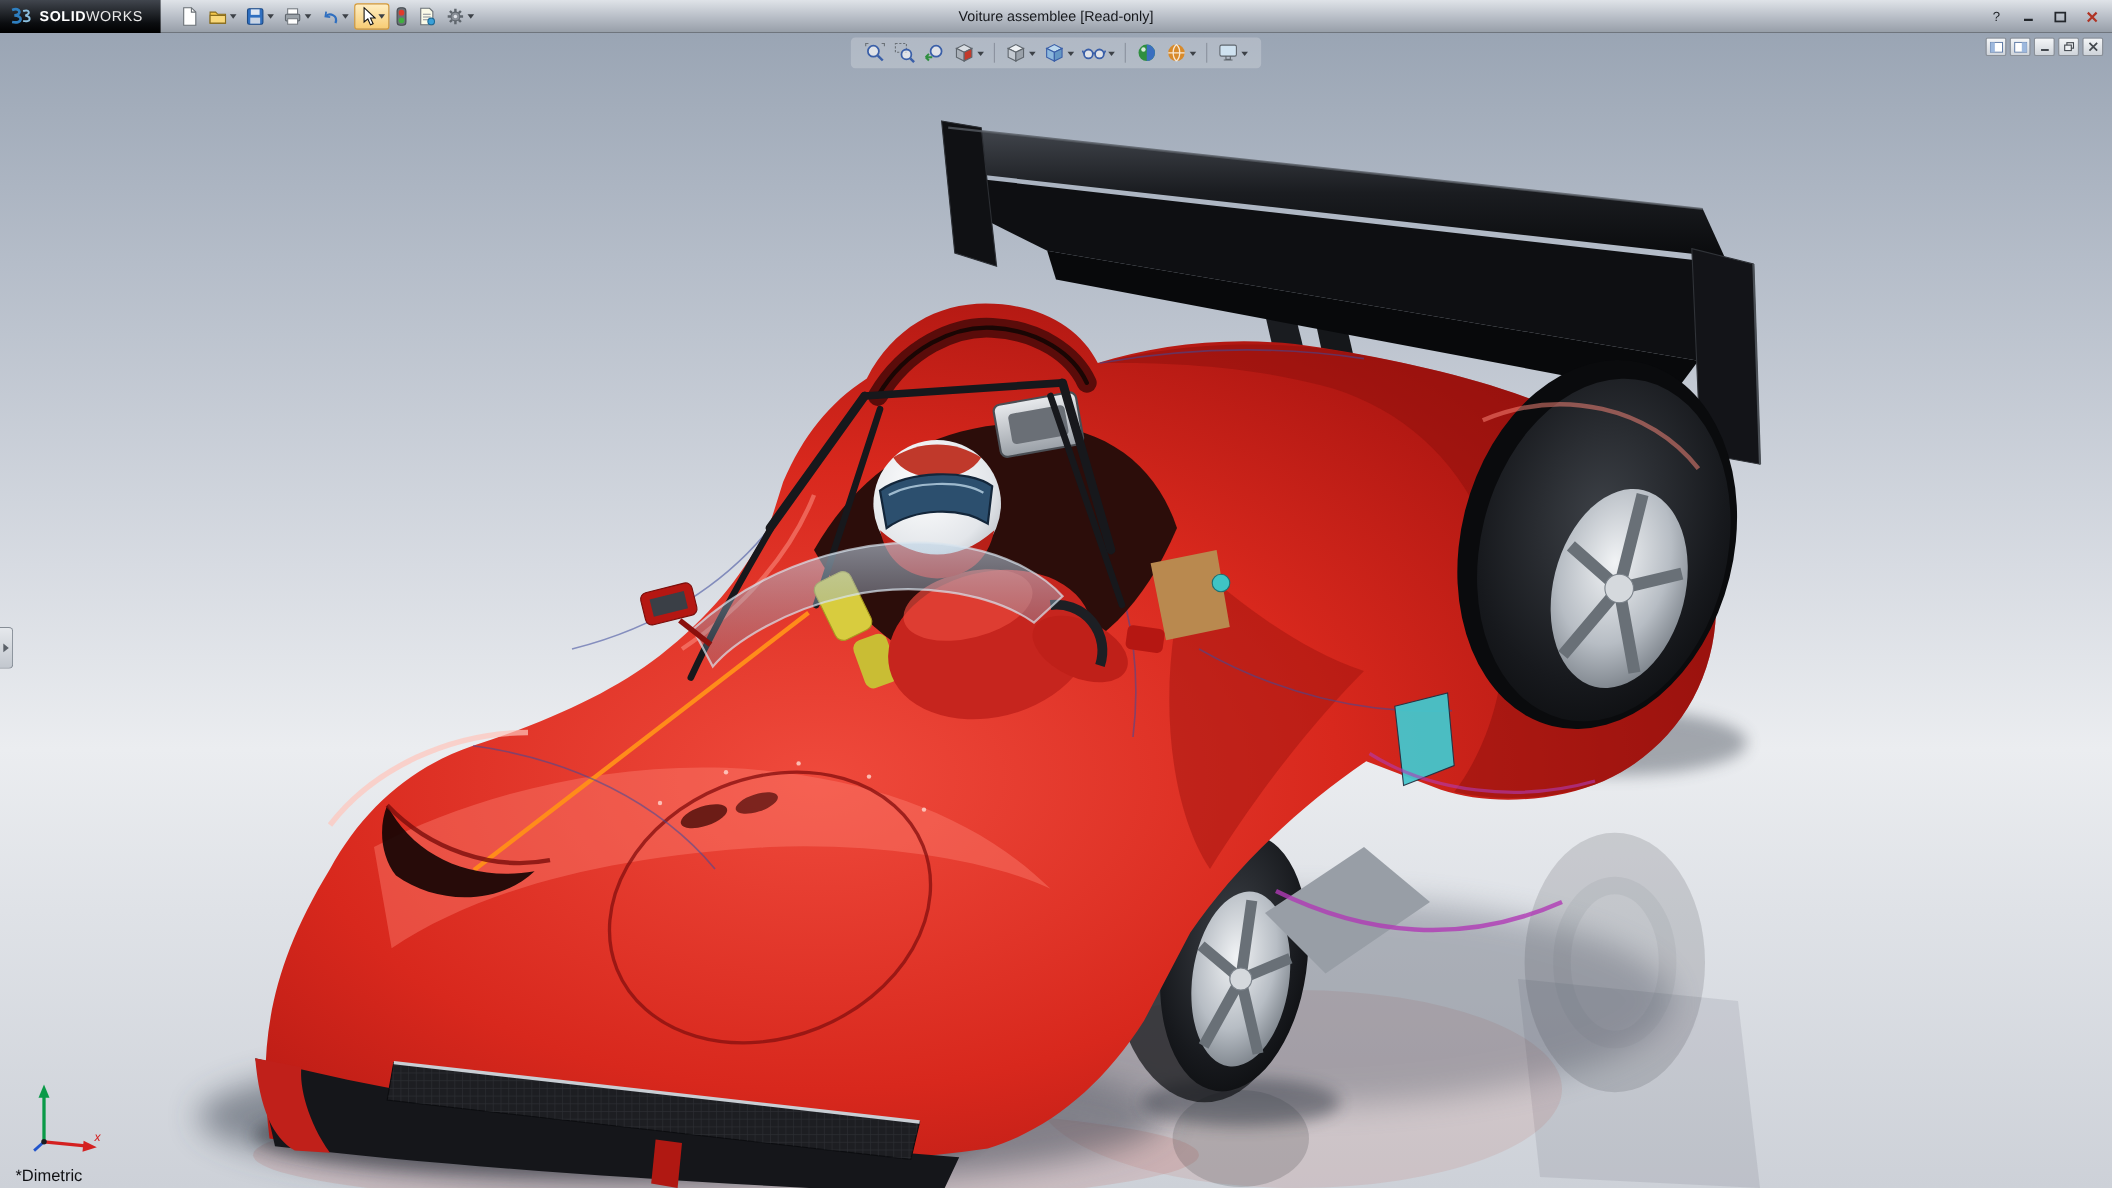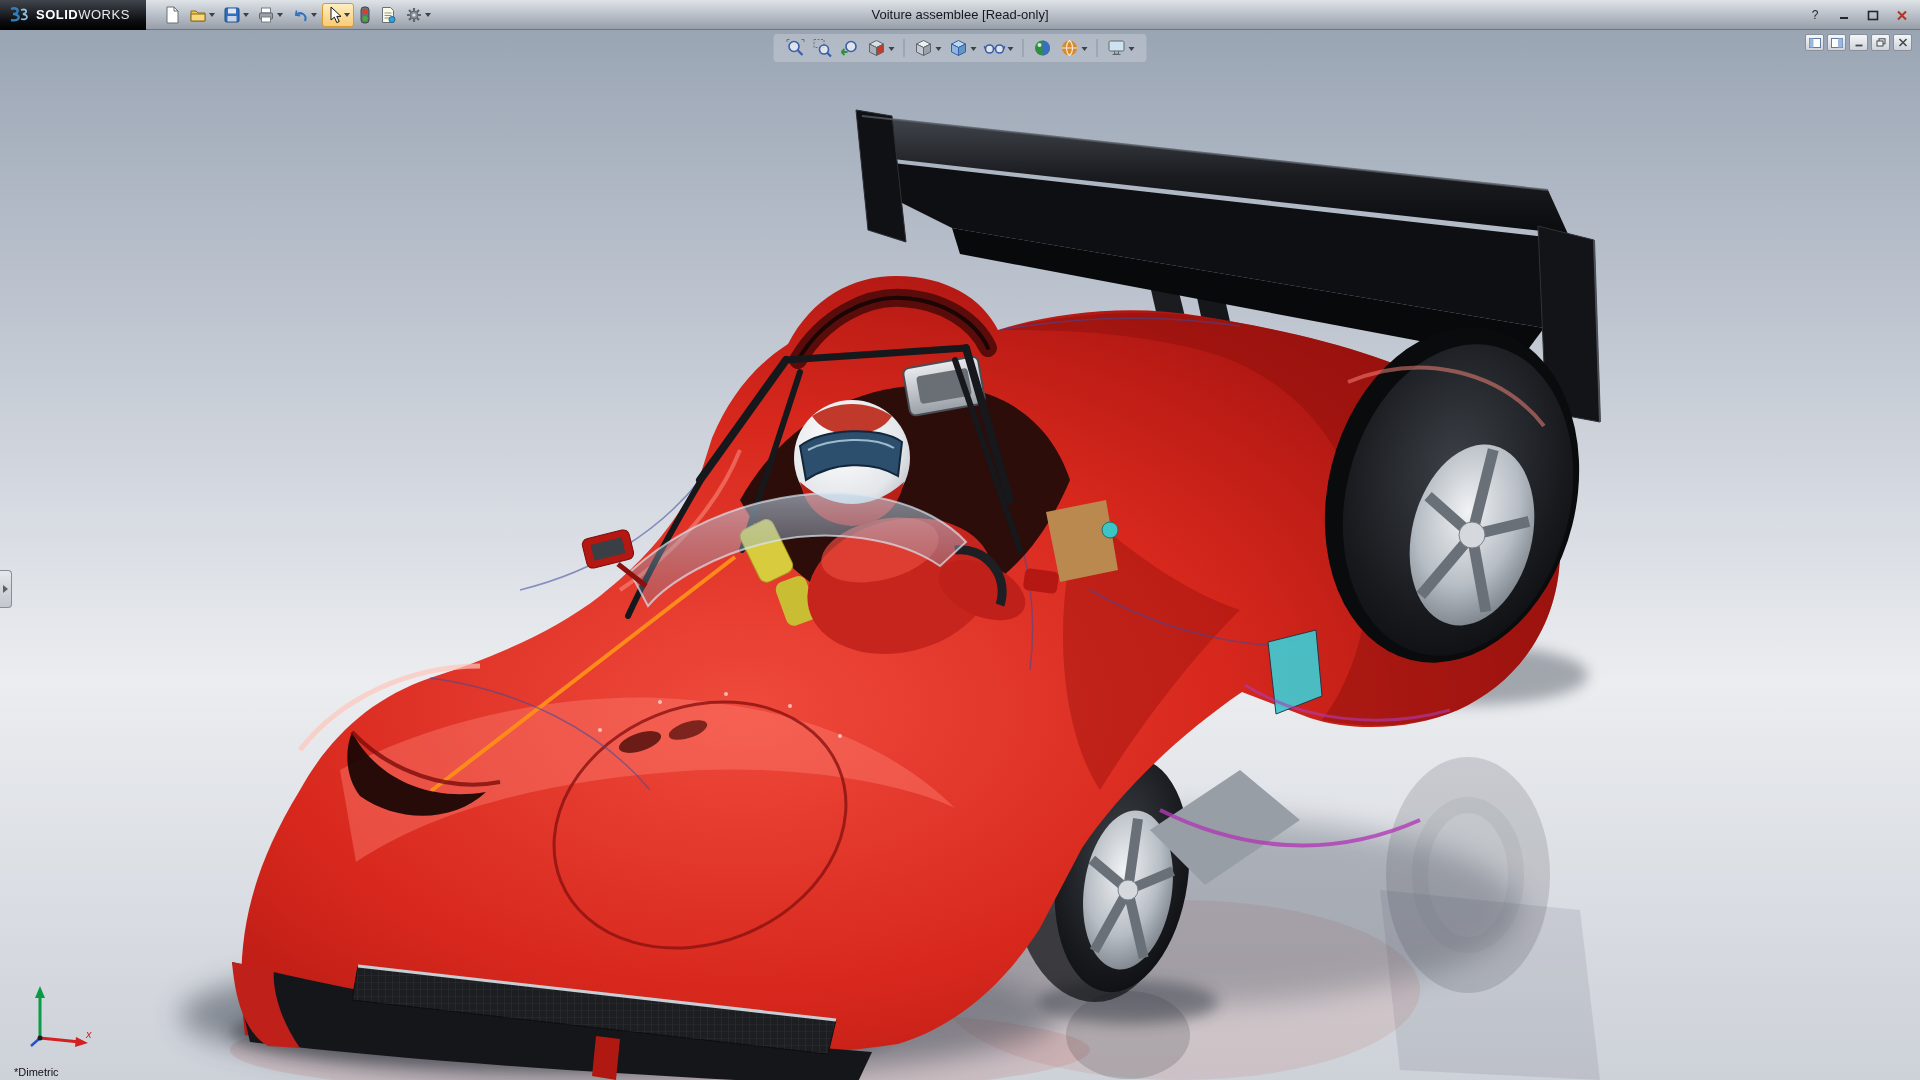--- a/index.html
+++ b/index.html
@@ -42,21 +42,21 @@
     background:linear-gradient(#f4f6f8,#cfd4da); display:flex; align-items:center; justify-content:center; }
 
   
   .edgetab { position:absolute; left:0; top:540px; width:12px; height:38px;
     background:linear-gradient(#e5e8ec,#c2c7ce); border:1px solid #868d96; border-left:none;
     border-radius:0 4px 4px 0; display:flex; align-items:center; justify-content:center; }
   .edgetab .tri { width:0; height:0; border:4px solid transparent; border-left:5px solid #5a6068; margin-left:3px; }
 
   
   .triad { position:absolute; left:26px; bottom:30px; }
-  .viewlabel { position:absolute; left:14px; bottom:2px; font-size:11px; color:#101114; }
+  .viewlabel { position:absolute; left:14px; bottom:2px; font-size:15px; color:#101114; }
   .axis-x { position:absolute; left:86px; bottom:40px; color:#d42020; font-size:11px; font-style:italic; }
 
   svg { display:block; }
 </style>
 </head>
 <body>
 
 <div class="titlebar">
   <div class="logo">
     <svg width="22" height="18" viewBox="0 0 22 18">

